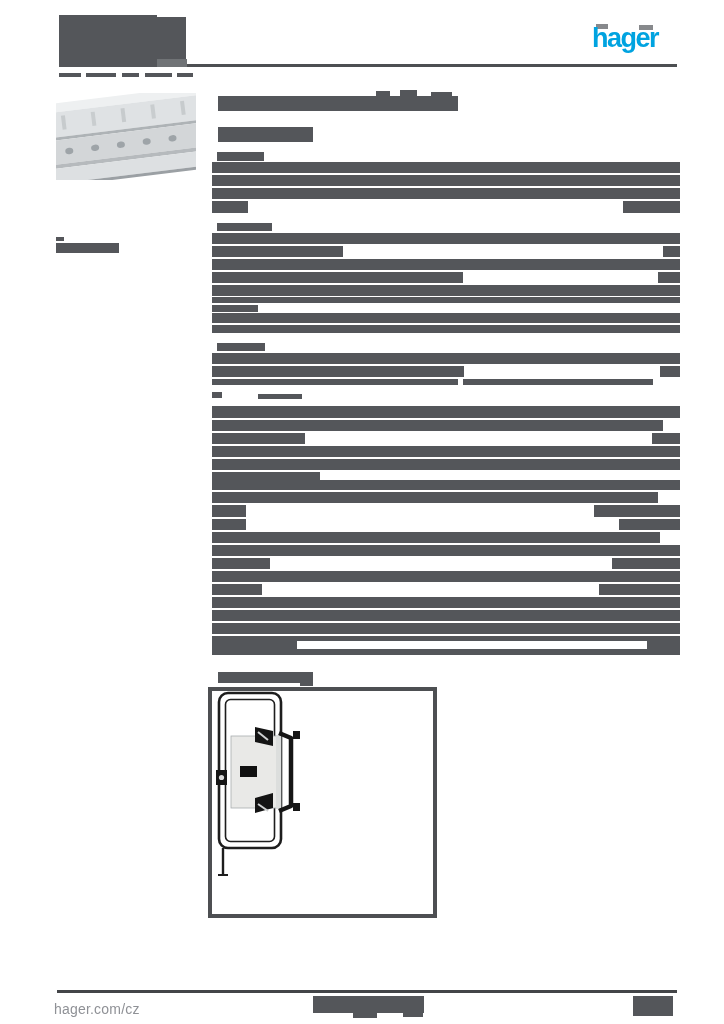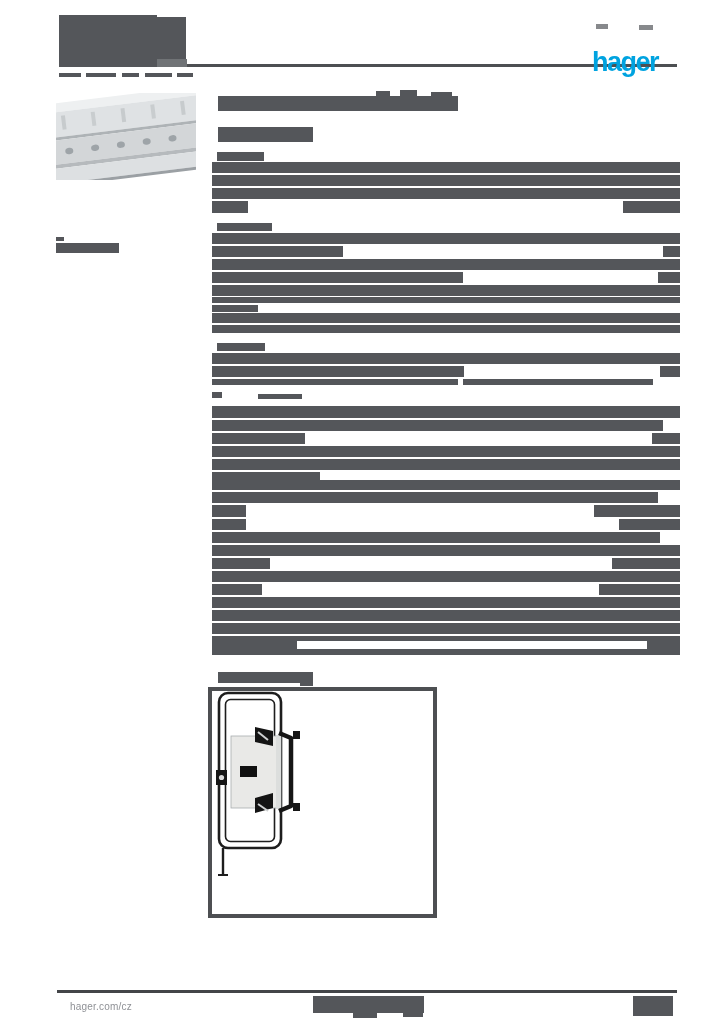--- a/index.html
+++ b/index.html
@@ -4,30 +4,30 @@
 <style>
   html,body{margin:0;padding:0;background:#ffffff;}
   .page{
     position:relative;width:724px;height:1024px;background:var(--page-bg,#fff);
     overflow:hidden;font-family:"Liberation Sans", sans-serif;
   }
   .bar{position:absolute;background:var(--redact,#54565a);}
   .hager-logo{
     position:absolute;left:592px;top:22px;width:86px;height:32px;
     color:var(--brand,#00a3e0);font-weight:bold;font-size:27px;line-height:32px;
-    letter-spacing:-1.5px;font-family:"Liberation Sans",sans-serif;margin-top:24px;
+    letter-spacing:-1.5px;font-family:"Liberation Sans",sans-serif;
   }
   .photo{position:absolute;left:56px;top:93px;width:140px;height:87px;overflow:hidden;}
   .diagram-frame{
     position:absolute;left:208px;top:687px;width:221px;height:223px;
     border:4px solid var(--frame,#4d4f52);background:#fff;
   }
   .diagram-svg{position:absolute;left:208px;top:687px;width:229px;height:231px;}
   .footer-link{
-    position:absolute;left:70px;top:1001px;font-size:10px;color:#8f9196;
+    position:absolute;left:54px;top:1001px;font-size:14px;color:#8f9196;
     text-decoration:none;letter-spacing:0.2px;
   }
 </style>
 </head>
 <body>
 
 <div class="page">
 
   <div id="redactions">
       <div class="bar" style="left: 59px; top: 64px; width: 618px; height: 3px; background: rgb(77, 79, 82);"></div>

